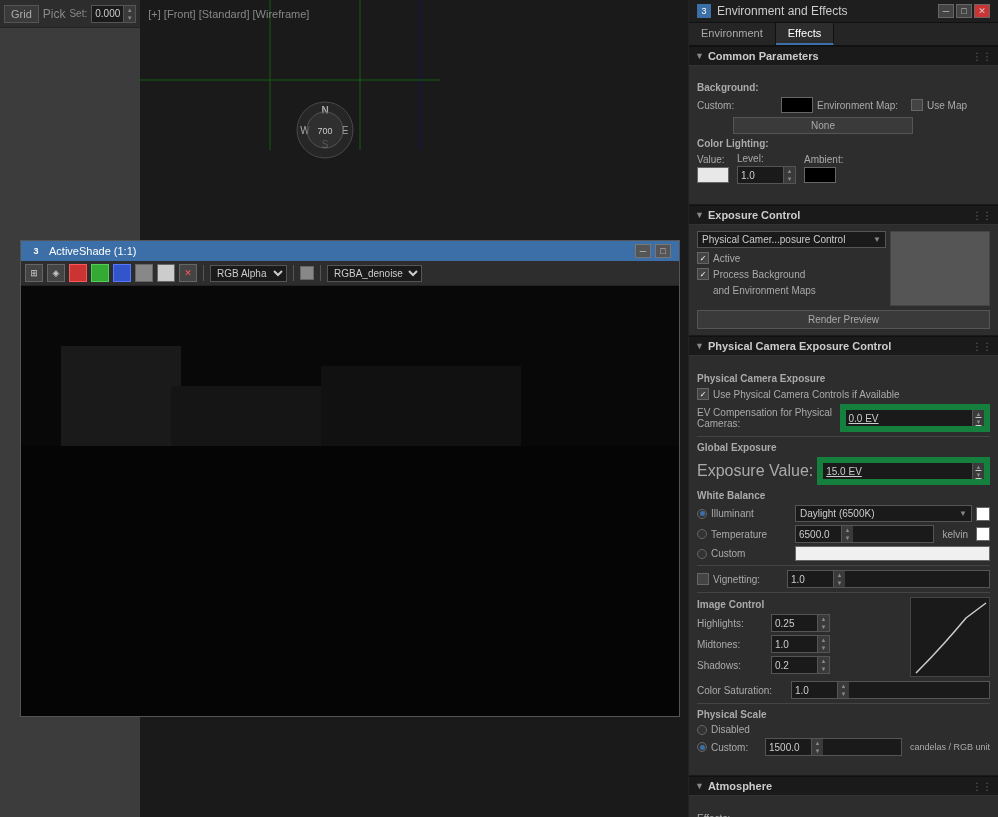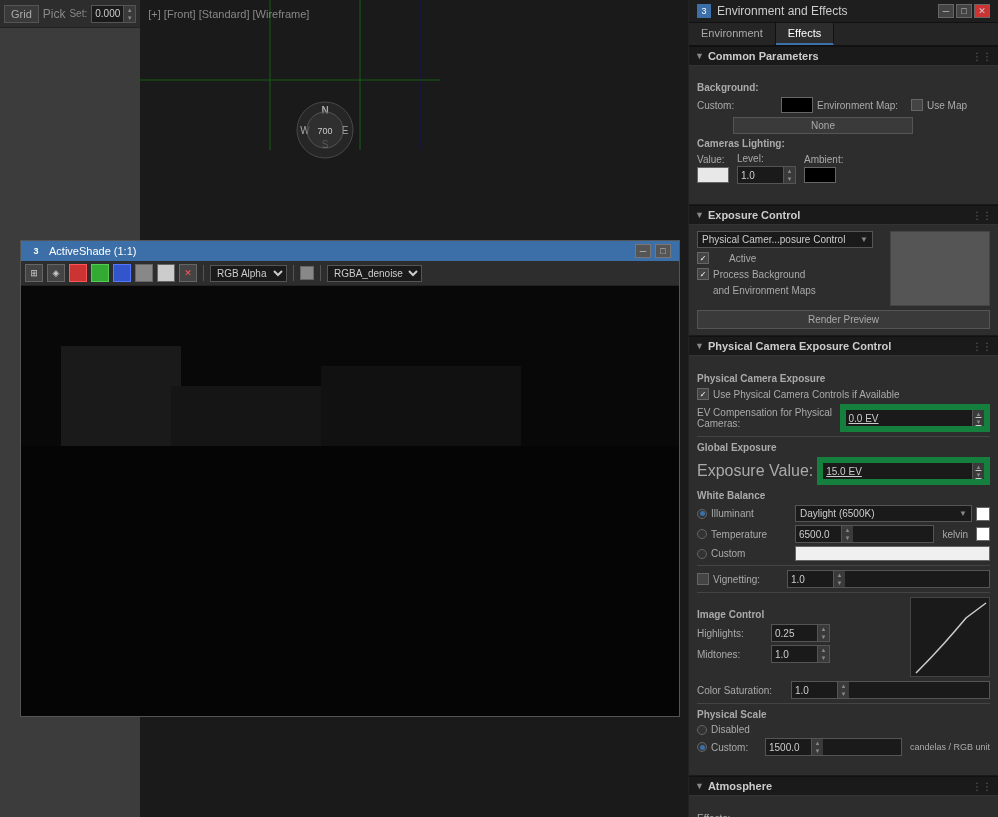--- a/index.html
+++ b/index.html
@@ -81,21 +81,21 @@
     
     .global-lighting-row { display: flex; align-items: center; gap: 8px; margin-bottom: 4px; }
     .gl-col { display: flex; flex-direction: column; gap: 2px; }
     .gl-label { color: #aaa; font-size: 10px; }
     .dropdown-arrow { color: #888; font-size: 8px; }
     .exposure-dropdown { flex: 1; background: #1a1a1a; border: 1px solid #555; color: #ccc; font-size: 10px; padding: 2px 4px; display: flex; align-items: center; justify-content: space-between; cursor: pointer; }
     .render-preview-btn { background: #3a3a3a; border: 1px solid #555; color: #aaa; font-size: 10px; padding: 3px 8px; cursor: pointer; width: 100%; text-align: center; margin-top: 4px; }
 
     
     .exposure-control-body { padding: 6px 8px; }
-    .exposure-main { display: flex; gap: 17px; }
+    .exposure-main { display: flex; gap: 4px; }
     .exposure-left { flex: 1; }
     .exposure-right { width: 100px; display: flex; flex-direction: column; align-items: center; }
 
     
     .active-row { display: flex; align-items: center; gap: 4px; margin-bottom: 4px; }
 
     
     .input-spinner { display: flex; align-items: center; background: #1a1a1a; border: 1px solid #555; }
     .spin-btns { display: flex; flex-direction: column; }
     .spin-btn { width: 12px; height: 8px; background: #3a3a3a; border: none; border-left: 1px solid #555; color: #888; font-size: 6px; cursor: pointer; display: flex; align-items: center; justify-content: center; }
@@ -268,21 +268,21 @@
             <div class="checkbox-label">
               <div class="cb"></div>
               <span>Use Map</span>
             </div>
           </div>
           <div class="form-row">
             <div style="width:32px;"></div>
             <div class="map-button" style="max-width:180px;">None</div>
           </div>
           <div class="form-row">
-            <span style="color:#aaa;font-size:10px;font-weight:bold;">Cameras Lighting:</span>
+            <span style="color:#aaa;font-size:10px;font-weight:bold;">Color Lighting:</span>
           </div>
           <div class="global-lighting-row">
             <div class="gl-col">
               <span class="gl-label">Value:</span>
               <div class="color-swatch white" style="background:#e8e8e8;"></div>
             </div>
             <div class="gl-col">
               <span class="gl-label">Level:</span>
               <div class="ic-input">
                 <span>1.0</span>
@@ -310,21 +310,21 @@
         </div>
         <div class="exposure-control-body">
           <div class="exposure-main">
             <div class="exposure-left">
               <div class="exposure-dropdown" style="margin-bottom:4px;">
                 <span>Physical Camer...posure Control</span>
                 <span class="dropdown-arrow">▼</span>
               </div>
               <div class="active-row">
                 <div class="cb checked"></div>
-                <span style="color:#aaa;font-size:10px;margin-left:16px;">Active</span>
+                <span style="color:#aaa;font-size:10px;">Active</span>
               </div>
               <div class="active-row">
                 <div class="cb checked"></div>
                 <span style="color:#aaa;font-size:10px;">Process Background</span>
               </div>
               <div style="padding-left:16px;">
                 <span style="color:#aaa;font-size:10px;">and Environment Maps</span>
               </div>
             </div>
             <div class="exposure-right">
@@ -420,21 +420,21 @@
             <div class="ic-input" style="flex:1;">
               <span>1.0</span>
               <div class="ic-spin-btns">
                 <div class="ic-spin-btn">▲</div>
                 <div class="ic-spin-btn">▼</div>
               </div>
             </div>
           </div>
           <hr style="border:none;border-top:1px solid #444;margin:4px 0;">
 
-          <div style="display:flex;align-items:center;gap:4px;margin-bottom:4px;">
+          <div style="display:flex;align-items:flex-end;gap:4px;margin-bottom:4px;">
             <div style="flex:1;">
               <div style="margin-bottom:4px;">
                 <span style="color:#aaa;font-size:10px;font-weight:bold;">Image Control</span>
               </div>
 
               <div class="image-control-row">
                 <span class="ic-label">Highlights:</span>
                 <div class="ic-input">
                   <span>0.25</span>
                   <div class="ic-spin-btns">
@@ -448,20 +448,30 @@
                 <span class="ic-label">Midtones:</span>
                 <div class="ic-input">
                   <span>1.0</span>
                   <div class="ic-spin-btns">
                     <div class="ic-spin-btn">▲</div>
                     <div class="ic-spin-btn">▼</div>
                   </div>
                 </div>
               </div>
 
+              <div class="image-control-row">
+                <span class="ic-label">Shadows:</span>
+                <div class="ic-input">
+                  <span>0.2</span>
+                  <div class="ic-spin-btns">
+                    <div class="ic-spin-btn">▲</div>
+                    <div class="ic-spin-btn">▼</div>
+                  </div>
+                </div>
+              </div>
             </div>
 
             <div class="curve-container">
               <svg width="80" height="80" xmlns="http://www.w3.org/2000/svg">
                 <rect width="80" height="80" fill="#1a1a1a"></rect>
                 <path d="M 5 75 Q 30 50 55 20 L 75 5" stroke="#ccc" stroke-width="1.5" fill="none"></path>
               </svg>
             </div>
           </div>
 

